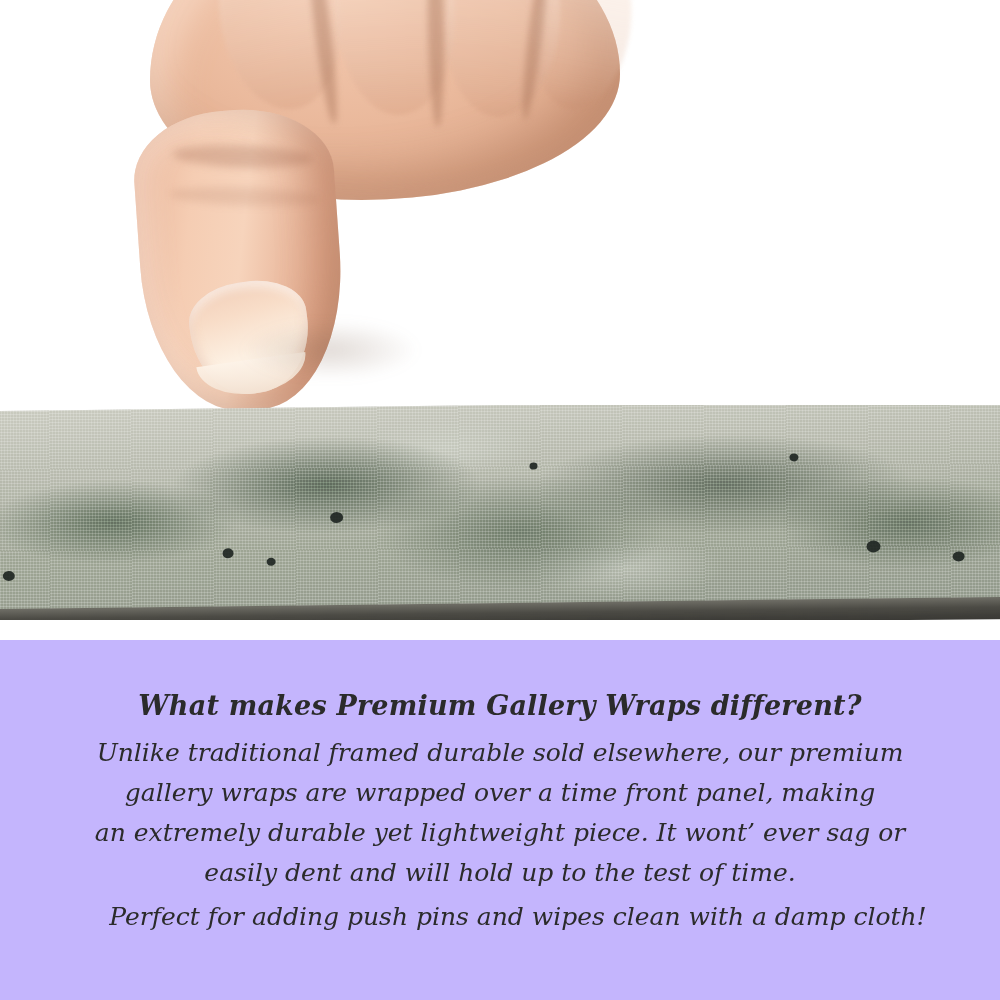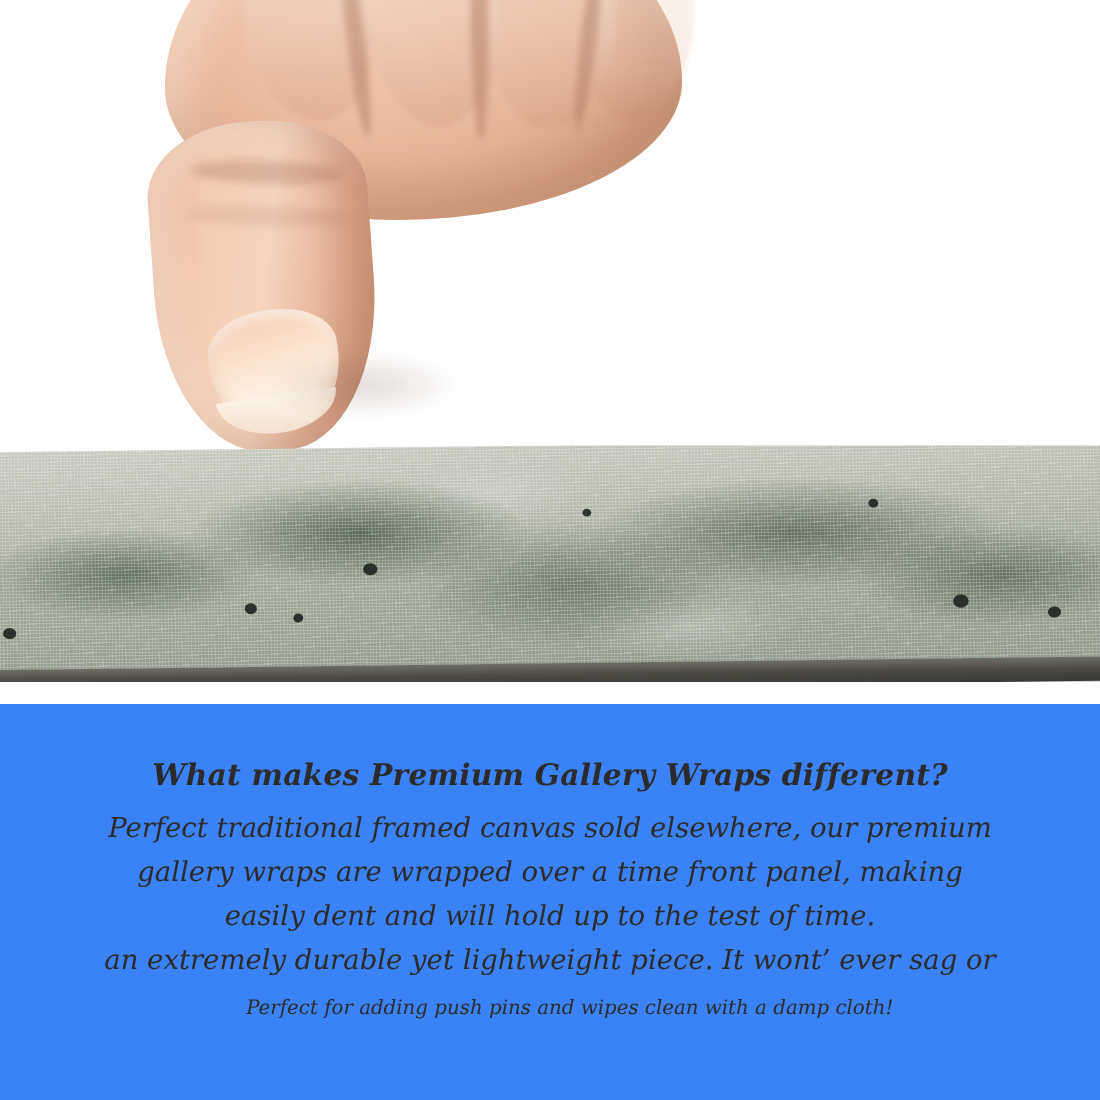--- a/index.html
+++ b/index.html
@@ -7,21 +7,21 @@
     padding: 0;
     background: #ffffff;
   }
   body {
     font-family: "DejaVu Sans", sans-serif;
   }
   .page {
     position: relative;
     width: 1000px;
     height: 1000px;
-    background: #3b82f6;
+    background: #c4b5fd;
     overflow: hidden;
   }
 
   
   .photo-area {
     position: absolute;
     left: 0;
     top: 0;
     width: 1000px;
     height: 640px;
@@ -212,21 +212,21 @@
     font-weight: 700;
     letter-spacing: 0.2px;
     margin-bottom: 12px;
   }
   .caption-line {
     font-size: 25px;
     line-height: 40px;
     font-weight: 400;
   }
   .caption-final {
-    font-size: 18px;
+    font-size: 25px;
     line-height: 40px;
     margin-top: 4px;
     padding-left: 36px;
   }
 </style>
 </head>
 <body>
 
 <div class="page">
 
@@ -265,20 +265,20 @@
         <div class="speck" style="left:800px; top:52px;  width:9px;  height:8px;"></div>
         <div class="speck" style="left:540px; top:58px;  width:8px;  height:7px;"></div>
       </div>
       <div class="canvas-bottom-edge"></div>
       <div class="canvas-shadow"></div>
     </div>
   </div>
 
   <div class="caption">
     <div class="caption-heading">What makes Premium Gallery Wraps different?</div>
-    <div class="caption-line">Perfect traditional framed canvas sold elsewhere, our premium</div>
+    <div class="caption-line">Unlike traditional framed durable sold elsewhere, our premium</div>
     <div class="caption-line">gallery wraps are wrapped over a time front panel, making</div>
+    <div class="caption-line">an extremely durable yet lightweight piece. It wont’ ever sag or</div>
     <div class="caption-line">easily dent and will hold up to the test of time.</div>
-    <div class="caption-line">an extremely durable yet lightweight piece. It wont’ ever sag or</div>
     <div class="caption-final">Perfect for adding push pins and wipes clean with a damp cloth!</div>
   </div>
 
 </div>
 
 </body></html>

